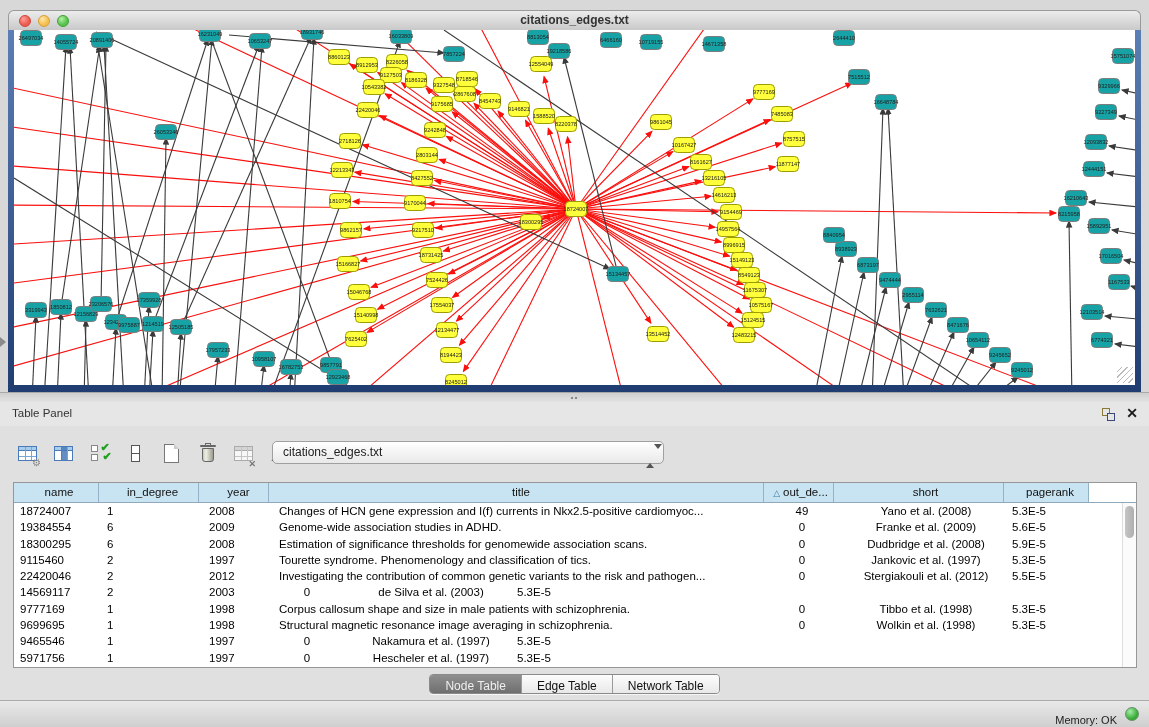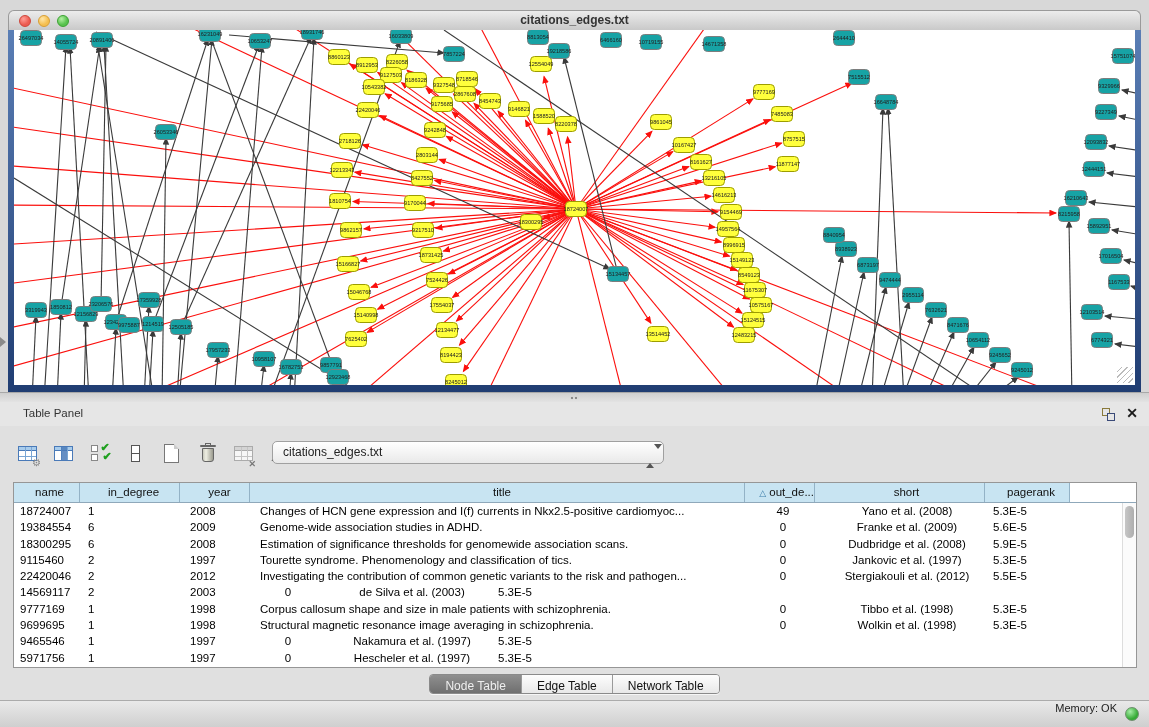--- a/index.html
+++ b/index.html
@@ -28,21 +28,21 @@
 
   
   .splitter { position:absolute; left:0; top:392px; width:1149px; height:10px;
     background:linear-gradient(#cfcfcf,#e3e3e3); border-top:1px solid #a8a8a8; }
   .splitter .grip { position:absolute; left:570px; top:3px; width:9px; height:4px;
     background:radial-gradient(circle,#8a8a8a 1px, transparent 1.6px); background-size:4px 4px; }
 
   
   .table-panel { position:absolute; left:0; top:402px; width:1149px; height:298px; background:#e2e2e2; }
   .panel-titlebar { position:absolute; left:0; top:0; width:100%; height:24px; background:#e6e6e6; }
-  .panel-titlebar .ptitle { position:absolute; left:23px; top:5px; font-size:11.5px; color:#333; }
+  .panel-titlebar .ptitle { position:absolute; left:12px; top:5px; font-size:11.5px; color:#333; }
   .float-ico { position:absolute; right:34px; top:6px; width:13px; height:13px; cursor:pointer; }
   .float-ico .sq1 { position:absolute; left:0; top:0; width:8px; height:8px; border:1.5px solid #8a7a3a; }
   .float-ico .sq2 { position:absolute; right:0; bottom:0; width:8px; height:8px; border:1.5px solid #3a4a78; background:#e6e6e6; }
   .close-ico { position:absolute; right:11px; top:3px; font-size:14px; font-weight:bold; color:#1a1a1a; cursor:pointer; }
 
   .panel-body { position:absolute; left:0; top:24px; width:100%; height:274px; background:#e0e0e0; }
 
   
   .tp-toolbar { position:absolute; left:14px; top:12px; height:30px; display:flex; align-items:center; gap:9px; }
   .tbtn { width:27px; height:27px; position:relative; display:flex; align-items:center; justify-content:center; cursor:pointer; }
@@ -85,41 +85,41 @@
 
   
   .tbl-wrap { position:absolute; left:13px; top:56px; width:1124px; height:186px;
     border:1px solid #969696; background:#fff; overflow:hidden; }
   .tbl-hdr { display:flex; height:20px; border-bottom:1px solid #8fa8ba; }
   .th { background:#c8e4f2; border-right:1px solid #93b2c6; font-size:11.5px; color:#111;
     text-align:center; line-height:19px; overflow:hidden; white-space:nowrap; cursor:pointer; }
   .sort-tri { color:#3d7eaa; font-size:9px; margin-right:3px; }
   .tbl-row { display:flex; height:16.3px; font-size:11.5px; color:#000; cursor:default; }
   .td { overflow:hidden; white-space:nowrap; line-height:16px; }
-  .c0{width:66px; padding-left:6px;} .c1{width:100px; padding-left:8px;} .c2{width:70px; padding-left:10px;}
+  .c0{width:85px; padding-left:6px;} .c1{width:100px; padding-left:8px;} .c2{width:70px; padding-left:10px;}
   .c3{width:495px; padding-left:10px;} .c4{width:70px; padding-left:6px;text-align:center;} .c5{width:170px; padding-left:14px;text-align:center;}
   .c6{width:85px; padding-left:8px;}
-  .th.c4 { text-align:right; padding-left:4px; }
+  .th.c4 { text-align:center; padding-left:4px; }
   .vscroll { position:absolute; right:0; top:20px; bottom:0; width:14px; background:#fbfbfb; border-left:1px solid #ddd; }
   .vthumb { position:absolute; left:2px; top:3px; width:9px; height:32px; border-radius:5px;
     background:linear-gradient(90deg,#c6c6c6,#aeaeae); cursor:pointer; }
 
   
   .tab-strip { position:absolute; left:0; right:0; top:248px; height:22px; display:flex; justify-content:center; }
   .seg { display:flex; border:1px solid #8a8a8a; border-radius:4px; overflow:hidden; height:20px;
     box-shadow:0 1px 0 rgba(255,255,255,.7); }
   .seg .tab { padding:2px 15px; font-size:12px; line-height:19px; background:linear-gradient(#fdfdfd,#e8e8e8);
     color:#111; border-right:1px solid #9a9a9a; cursor:pointer; }
   .seg .tab:last-child { border-right:none; }
   .seg .tab.active { background:linear-gradient(#8f8f8f,#6f6f6f); color:#efefef; }
 
   
   .statusbar { position:absolute; left:0; top:700px; width:1149px; height:27px;
     background:linear-gradient(#e9e9e9,#cfcfcf); border-top:1px solid #ababab; }
-  .mem-label { position:absolute; right:32px; top:1px; font-size:11px; color:#222; }
+  .mem-label { position:absolute; right:32px; top:13px; font-size:11px; color:#222; }
   .mem-dot { position:absolute; right:10px; top:6px; width:14px; height:14px; border-radius:50%;
     background:radial-gradient(circle at 35% 30%, #9fe89f,#2fا a52f 65%, #2fa52f); border:1px solid #6b8f6b; }
   .mem-dot { background:radial-gradient(circle at 35% 30%, #a6eda6,#35aa35 65%); }
 </style>
 </head>
 <body>
 
 <div class="net-window">
   <div class="titlebar">
     <div class="lights">

